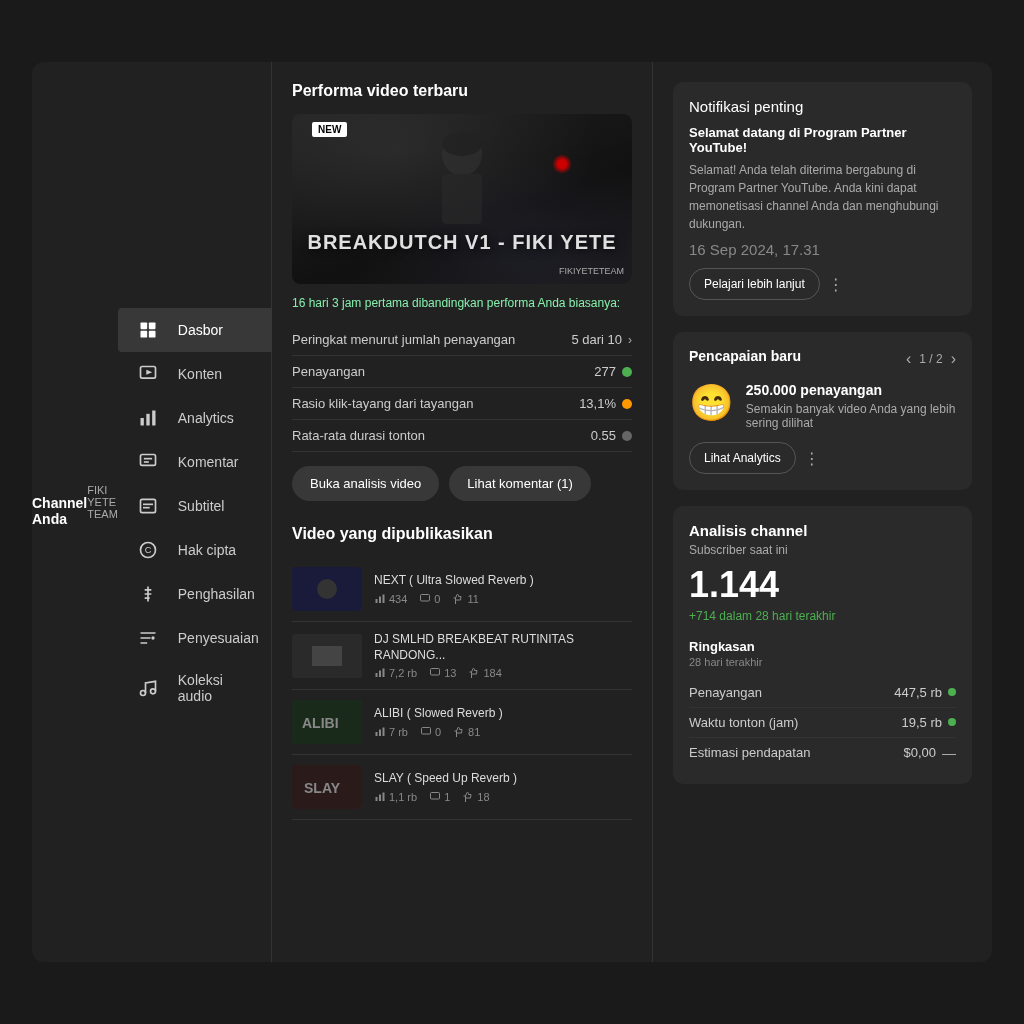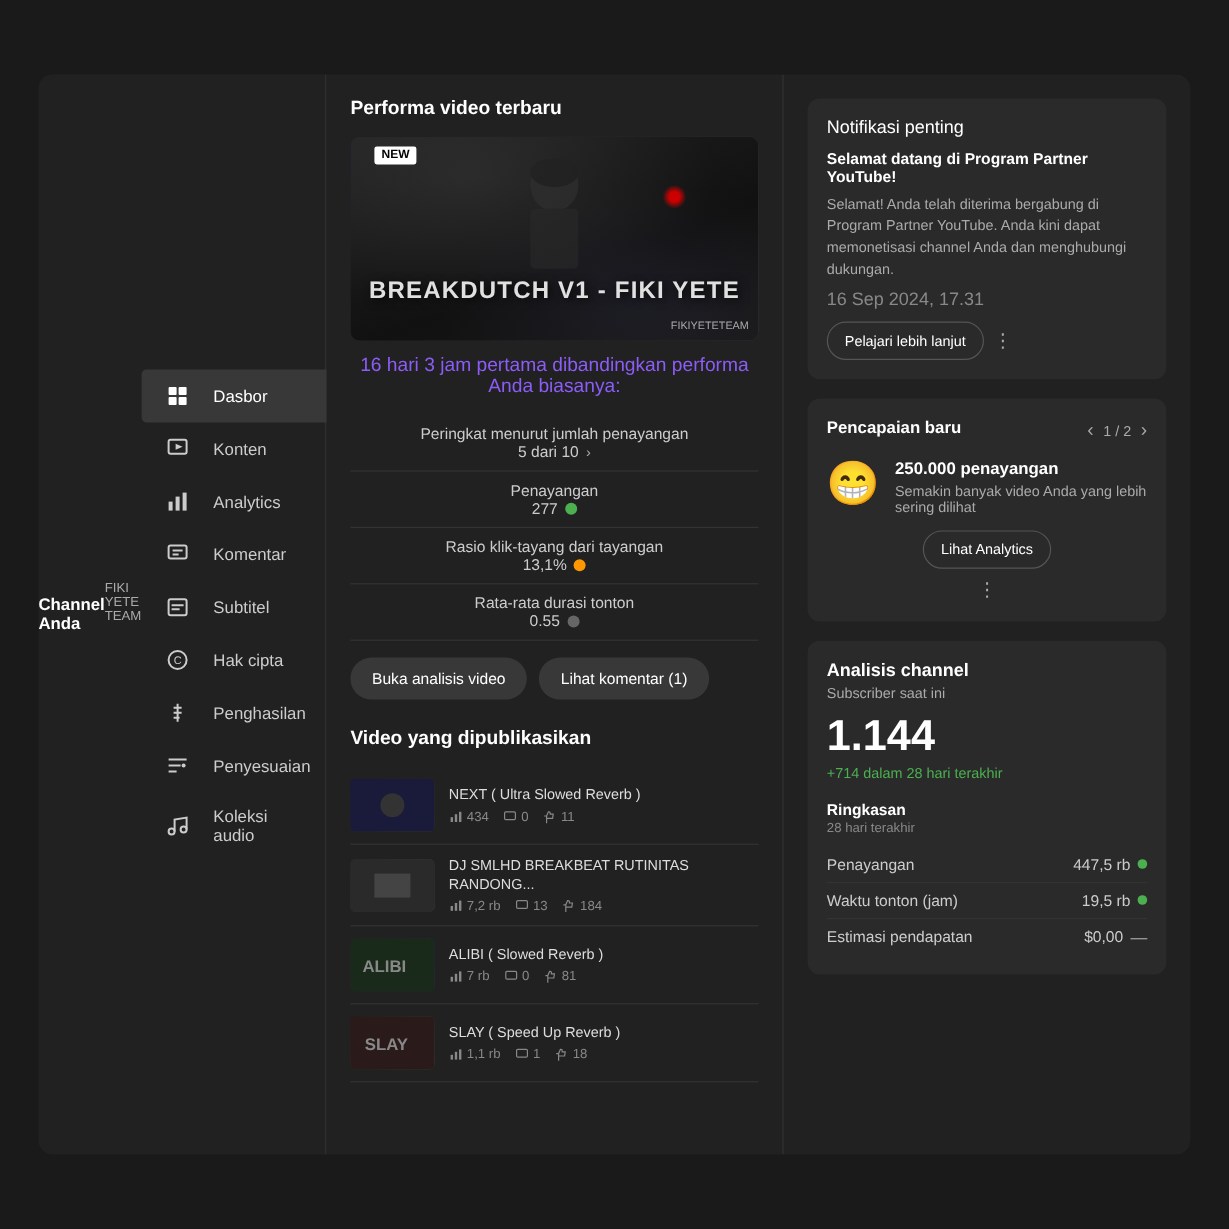--- a/index.html
+++ b/index.html
@@ -181,34 +181,32 @@
     .devil-eye {
       position: absolute;
       top: 40px;
       right: 60px;
       width: 20px;
       height: 20px;
       background: radial-gradient(circle, #cc0000 30%, transparent 70%);
       border-radius: 50%;
     }
     .perf-subtitle {
-      font-size: 16px;
-      color: #8b5cf6;
+      font-size: 12px;
+      color: #86efac;
       margin-bottom: 14px;
-      text-align: center;
     }
     .perf-row {
       display: flex;
       justify-content: space-between;
       align-items: center;
       padding: 8px 0;
       border-bottom: 1px solid #333;
       font-size: 13px;
       color: #ccc;
-      flex-direction: column;
     }
     .perf-row:last-of-type { border-bottom: none; }
     .perf-val {
       display: flex;
       align-items: center;
       gap: 6px;
     }
     .arrow-icon { color: #aaa; font-size: 12px; }
     .dot-green { width: 10px; height: 10px; background: #4caf50; border-radius: 50%; }
     .dot-orange { width: 10px; height: 10px; background: #ff9800; border-radius: 50%; }
@@ -279,21 +277,21 @@
     .three-dots { color: #aaa; font-size: 16px; cursor: pointer; background: none; border: none; }
     
     .ach-header { display: flex; justify-content: space-between; align-items: center; margin-bottom: 12px; }
     .ach-nav { display: flex; align-items: center; gap: 8px; font-size: 12px; color: #aaa; }
     .ach-nav button { background: none; border: none; color: #aaa; cursor: pointer; font-size: 16px; }
     .ach-body { display: flex; align-items: flex-start; gap: 12px; margin-bottom: 12px; }
     .ach-emoji { font-size: 36px; }
     .ach-info { flex: 1; }
     .ach-count { font-size: 14px; font-weight: 700; color: #fff; margin-bottom: 4px; }
     .ach-desc { font-size: 12px; color: #aaa; }
-    .ach-actions { display: flex; align-items: center; gap: 8px; flex-direction: column; }
+    .ach-actions { display: flex; align-items: center; gap: 8px; }
     
     .ca-title { font-size: 15px; font-weight: 600; color: #fff; margin-bottom: 4px; }
     .ca-sub { font-size: 12px; color: #aaa; margin-bottom: 8px; }
     .ca-big-num { font-size: 36px; font-weight: 700; color: #fff; line-height: 1.1; margin-bottom: 4px; }
     .ca-growth { font-size: 12px; color: #4caf50; margin-bottom: 16px; }
     .ca-section-label { font-size: 13px; font-weight: 600; color: #fff; margin-bottom: 2px; }
     .ca-section-sub { font-size: 11px; color: #888; margin-bottom: 10px; }
     .ca-row { display: flex; justify-content: space-between; align-items: center; padding: 7px 0; border-bottom: 1px solid #333; font-size: 13px; color: #ccc; }
     .ca-row:last-child { border-bottom: none; }
     .ca-val { display: flex; align-items: center; gap: 6px; }

